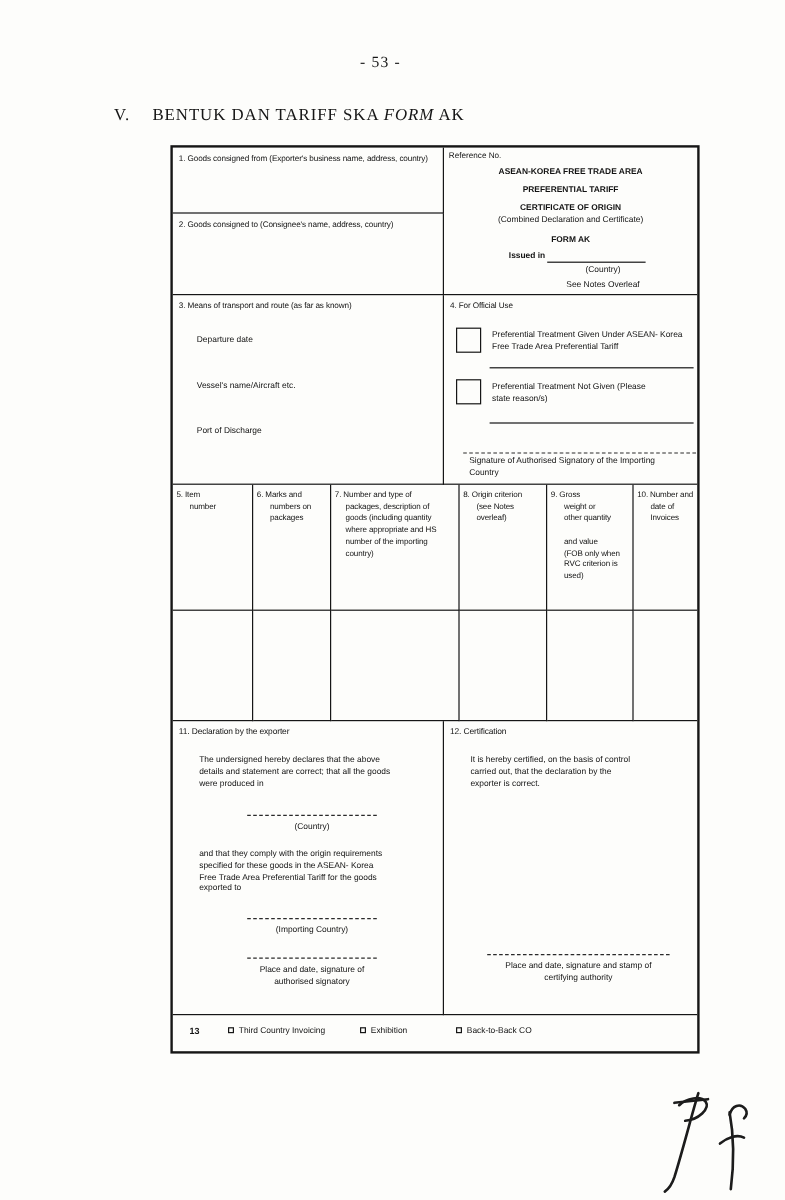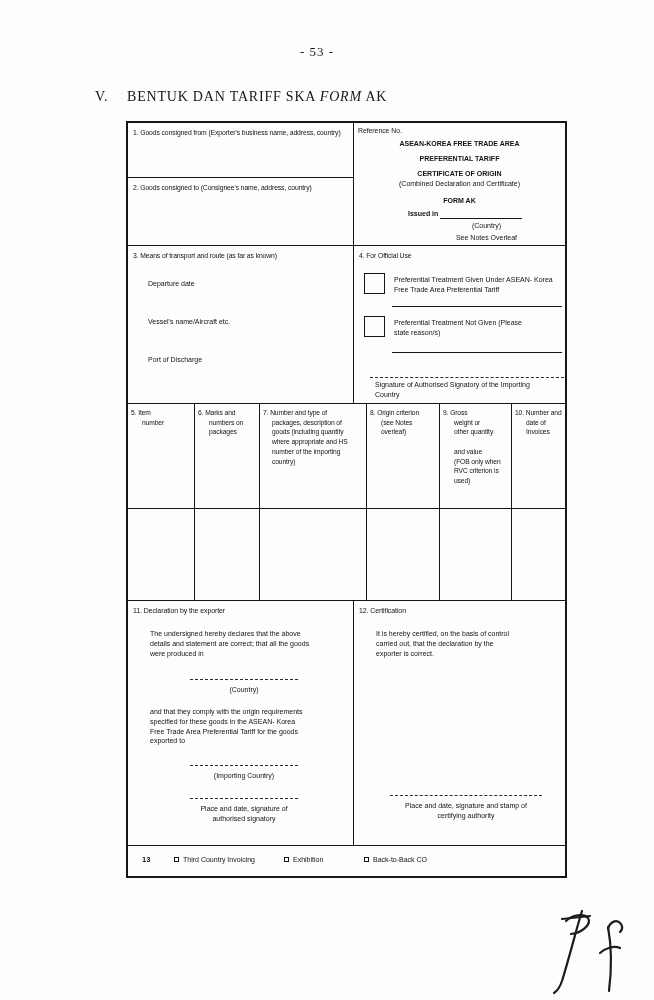--- a/index.html
+++ b/index.html
@@ -14,21 +14,21 @@
   .pageno{
     position:absolute; top:44px; left:0; width:634px; text-align:center;
     font-size:13px; letter-spacing:1px;
   }
   .heading{ position:absolute; top:89px; left:95px; font-size:14px; letter-spacing:.8px; white-space:nowrap; }
   .heading .numeral{ display:inline-block; width:32px; }
   .heading .it{ font-style:italic;margin-top:44px; }
 
   
   .form{
-    position:absolute; left:126px; top:121px; width:441px; height:757px;
+    position:absolute; left:142px; top:121px; width:441px; height:757px;
     border:2px solid var(--ink); font-size:7px; line-height:1.4; color:#121212;
   }
   .cell{ position:absolute; }
   .br{ border-right:1.2px solid var(--ink); }
   .bb{ border-bottom:1.2px solid var(--ink); }
   .lbl{ position:absolute; left:5px; top:5px; right:4px; font-size:6.8px; letter-spacing:-.1px; }
   .ml{ white-space:pre-line; }
 
   
   .box1{ left:0; top:0; width:226px; height:55px; }

